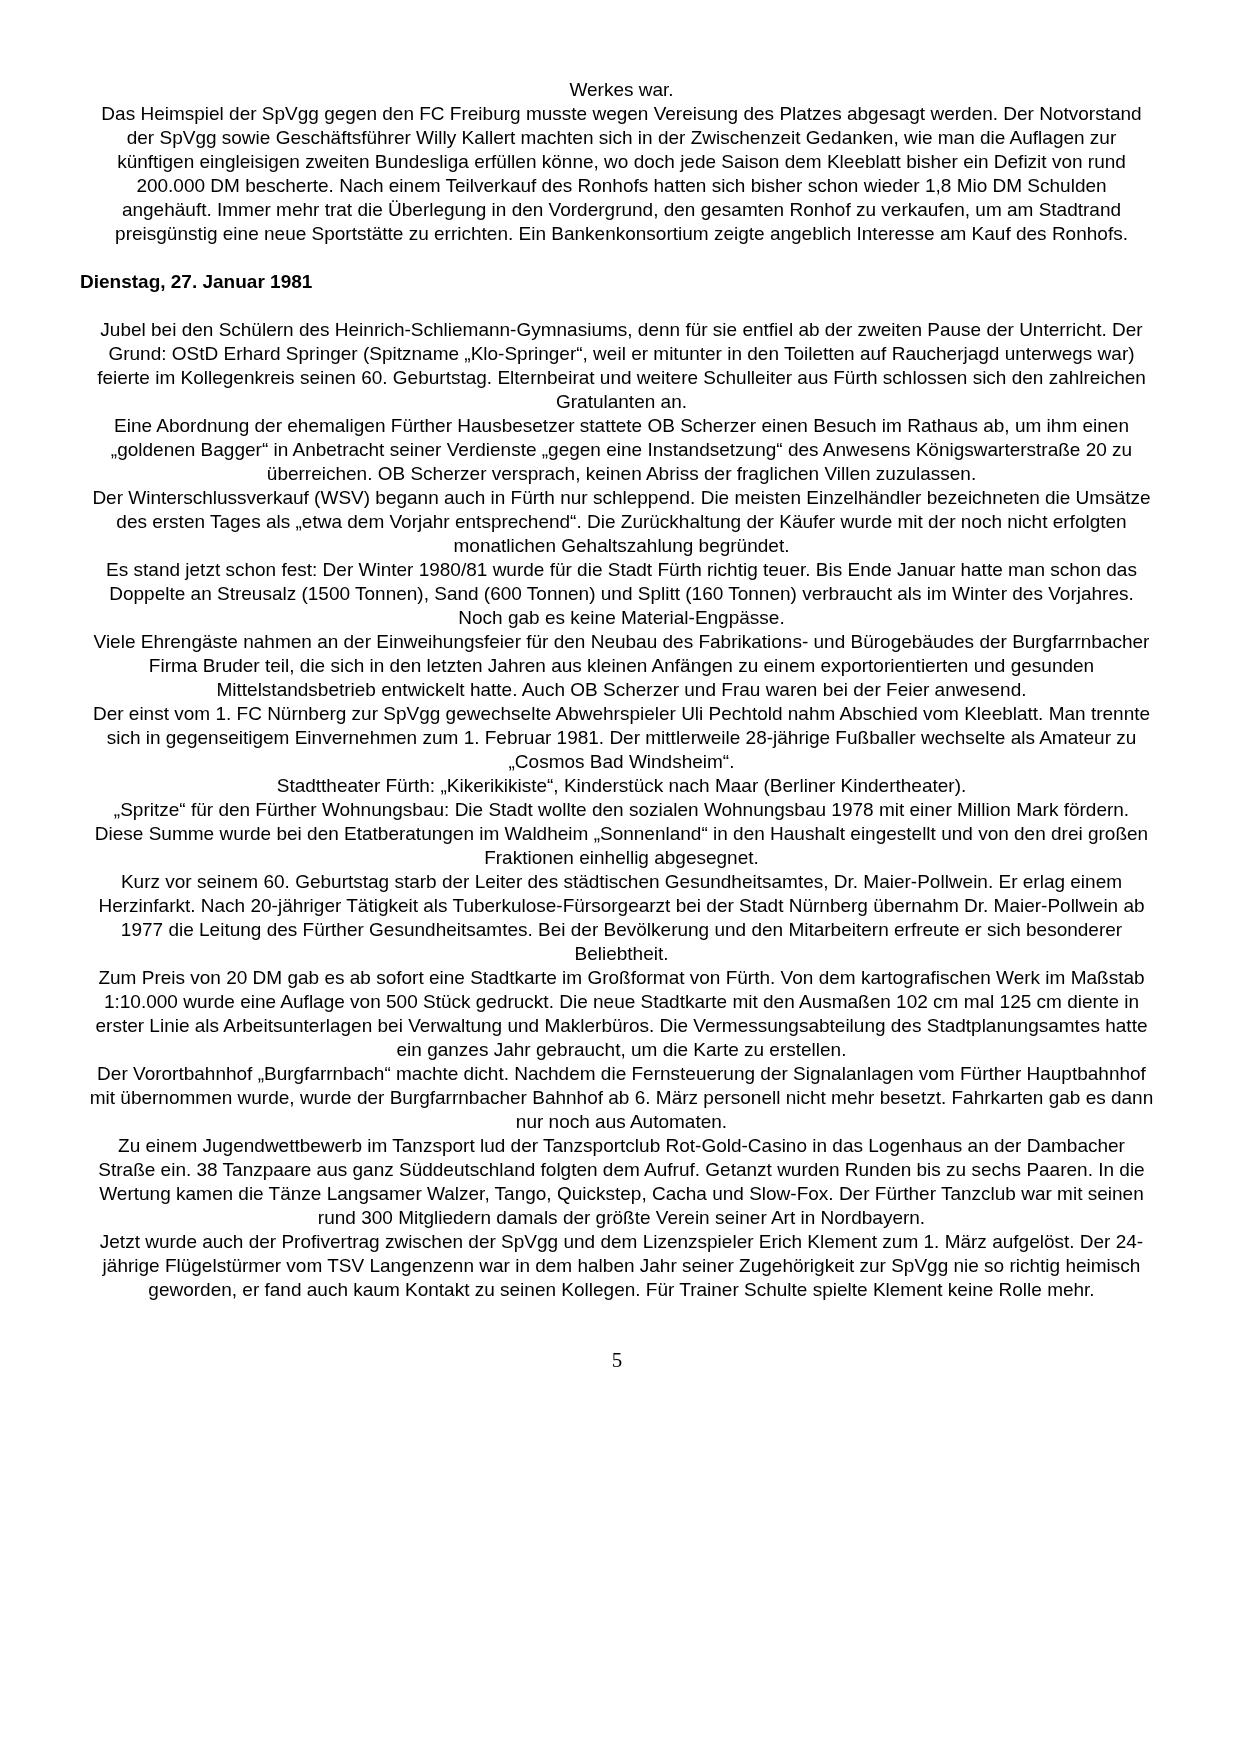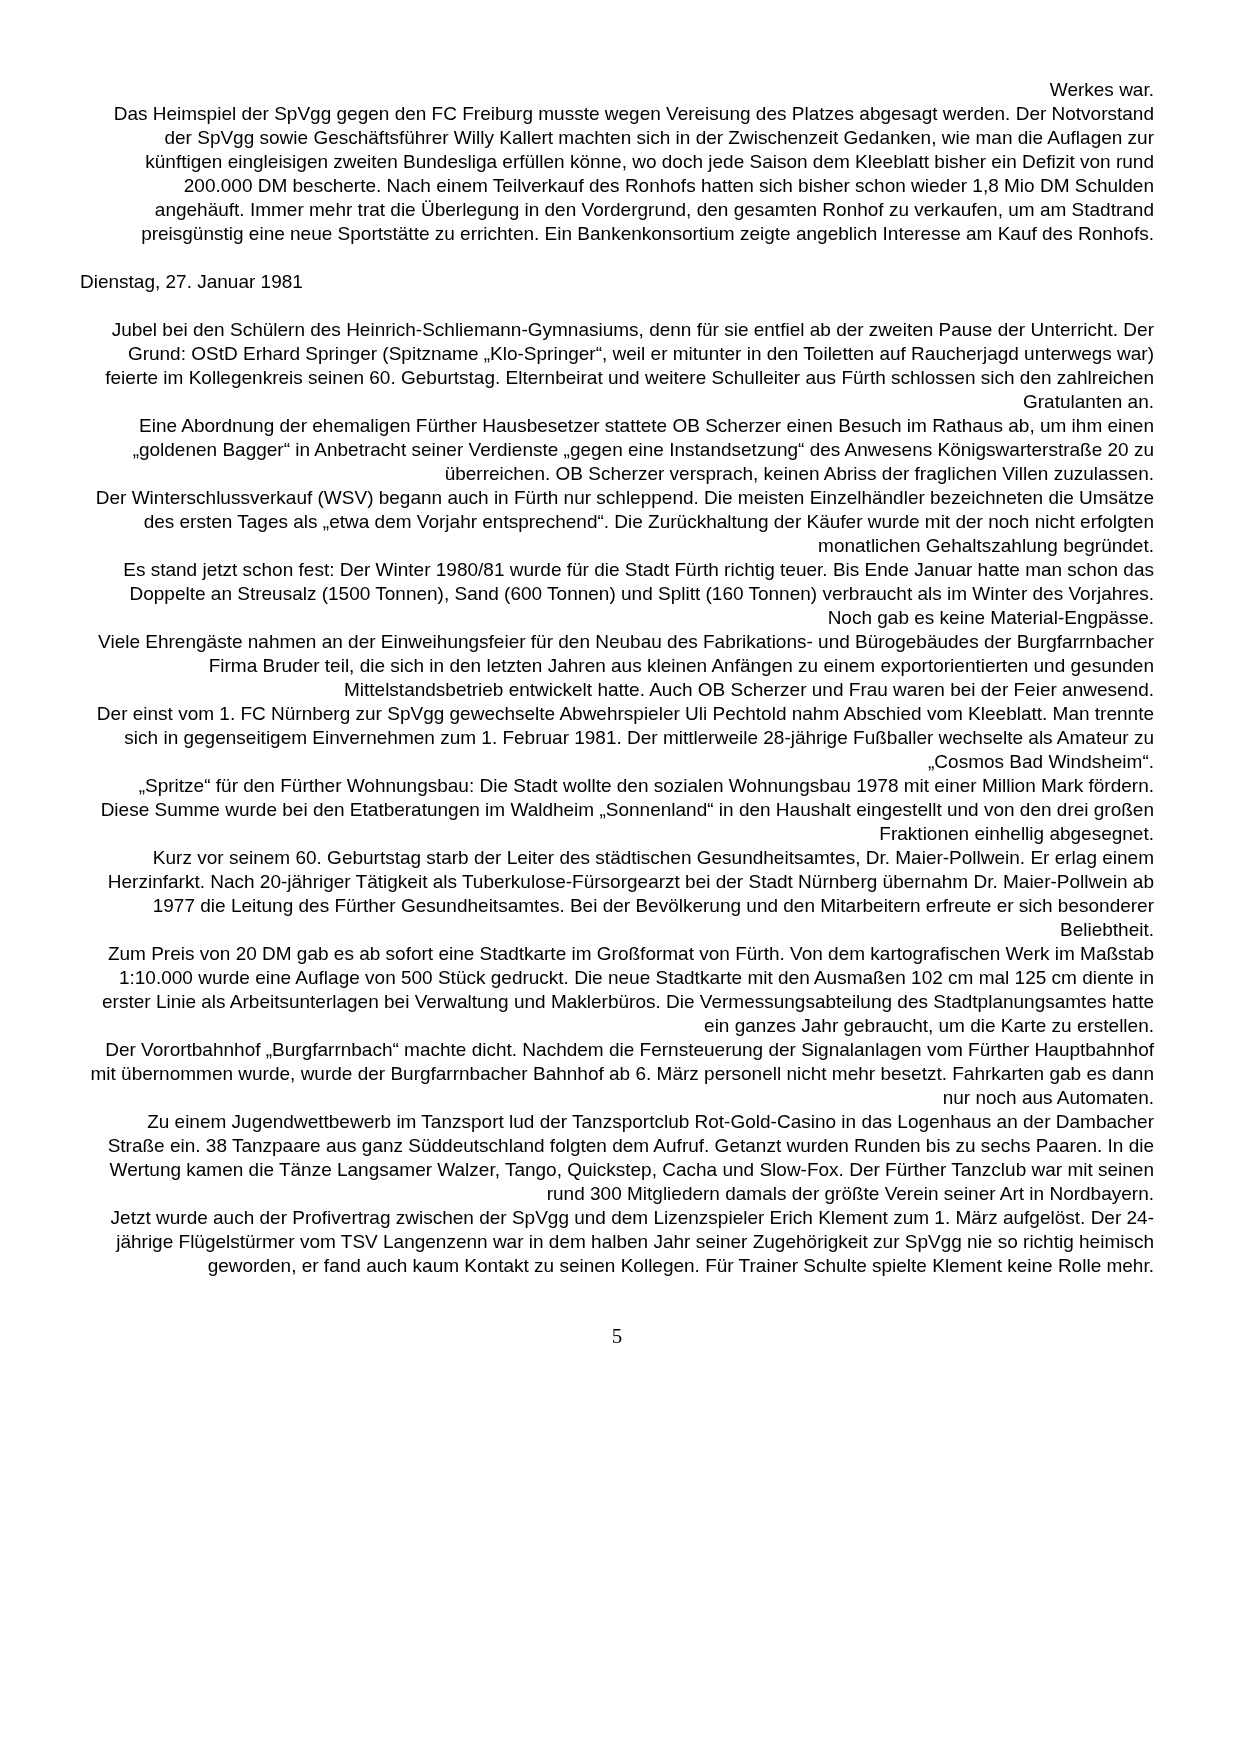--- a/index.html
+++ b/index.html
@@ -14,27 +14,27 @@
   .page {
     width: 1239px;
     height: 1753px;
     padding: 78px 85px 0 80px;
     background: #ffffff;
   }
   .content { width: 1074px; }
   .content p {
     font-size: 19px;
     line-height: 24px;
-    text-align: right;
+    text-align: center;
     margin-left: 9px;
   }
   .content h2 {
     font-size: 19px;
     line-height: 24px;
-    font-weight: normal;
+    font-weight: bold;
     margin: 24px 0;
   }
   .pagenum {
     width: 1074px;
     margin-top: 46px;
     text-align: center;
     font-family: "Liberation Serif", serif;
     font-size: 21px;
     line-height: 24px;
   }
@@ -54,20 +54,21 @@
       <h2>Dienstag, 27. Januar 1981</h2>
       <p>Jubel bei den Schülern des Heinrich-Schliemann-Gymnasiums, denn für sie entfiel ab der zweiten Pause der Unterricht. Der Grund: OStD Erhard Springer (Spitzname „Klo-Springer“, weil er mitunter in den Toiletten auf Raucherjagd unterwegs war) feierte im Kollegenkreis seinen 60. Geburtstag. Elternbeirat und weitere Schulleiter aus Fürth schlossen sich den zahlreichen Gratulanten an.</p>
       <p>Eine Abordnung der ehemaligen Fürther Hausbesetzer stattete OB Scherzer einen Besuch im Rathaus ab, um ihm einen „goldenen Bagger“ in Anbetracht seiner Verdienste „gegen eine Instandsetzung“ des Anwesens Königswarterstraße 20 zu überreichen. OB Scherzer versprach, keinen Abriss der fraglichen Villen zuzulassen.</p>
       <p>Der Winterschlussverkauf (WSV) begann auch in Fürth nur schleppend. Die meisten Einzelhändler bezeichneten die Umsätze des ersten Tages als „etwa dem Vorjahr entsprechend“. Die Zurückhaltung der Käufer wurde mit der noch nicht erfolgten monatlichen Gehaltszahlung begründet.</p>
     </section>
 
     <section>
       <p>Es stand jetzt schon fest: Der Winter 1980/81 wurde für die Stadt Fürth richtig teuer. Bis Ende Januar hatte man schon das Doppelte an Streusalz (1500 Tonnen), Sand (600 Tonnen) und Splitt (160 Tonnen) verbraucht als im Winter des Vorjahres. Noch gab es keine Material-Engpässe.</p>
       <p>Viele Ehrengäste nahmen an der Einweihungsfeier für den Neubau des Fabrikations- und Bürogebäudes der Burgfarrnbacher Firma Bruder teil, die sich in den letzten Jahren aus kleinen Anfängen zu einem exportorientierten und gesunden Mittelstandsbetrieb entwickelt hatte. Auch OB Scherzer und Frau waren bei der Feier anwesend.</p>
       <p>Der einst vom 1. FC Nürnberg zur SpVgg gewechselte Abwehrspieler Uli Pechtold nahm Abschied vom Kleeblatt. Man trennte sich in gegenseitigem Einvernehmen zum 1. Februar 1981. Der mittlerweile 28-jährige Fußballer wechselte als Amateur zu „Cosmos Bad Windsheim“.</p>
+      <p>Stadttheater Fürth: „Kikerikikiste“, Kinderstück nach Maar (Berliner Kindertheater).</p>
     </section>
 
     <section>
       <p>„Spritze“ für den Fürther Wohnungsbau: Die Stadt wollte den sozialen Wohnungsbau 1978 mit einer Million Mark fördern. Diese Summe wurde bei den Etatberatungen im Waldheim „Sonnenland“ in den Haushalt eingestellt und von den drei großen Fraktionen einhellig abgesegnet.</p>
       <p>Kurz vor seinem 60. Geburtstag starb der Leiter des städtischen Gesundheitsamtes, Dr. Maier-Pollwein. Er erlag einem Herzinfarkt. Nach 20-jähriger Tätigkeit als Tuberkulose-Fürsorgearzt bei der Stadt Nürnberg übernahm Dr. Maier-Pollwein ab 1977 die Leitung des Fürther Gesundheitsamtes. Bei der Bevölkerung und den Mitarbeitern erfreute er sich besonderer Beliebtheit.</p>
       <p>Zum Preis von 20 DM gab es ab sofort eine Stadtkarte im Großformat von Fürth. Von dem kartografischen Werk im Maßstab 1:10.000 wurde eine Auflage von 500 Stück gedruckt. Die neue Stadtkarte mit den Ausmaßen 102 cm mal 125 cm diente in erster Linie als Arbeitsunterlagen bei Verwaltung und Maklerbüros. Die Vermessungsabteilung des Stadtplanungsamtes hatte ein ganzes Jahr gebraucht, um die Karte zu erstellen.</p>
     </section>
 
     <section>
       <p>Der Vorortbahnhof „Burgfarrnbach“ machte dicht. Nachdem die Fernsteuerung der Signalanlagen vom Fürther Hauptbahnhof mit übernommen wurde, wurde der Burgfarrnbacher Bahnhof ab 6. März personell nicht mehr besetzt. Fahrkarten gab es dann nur noch aus Automaten.</p>

